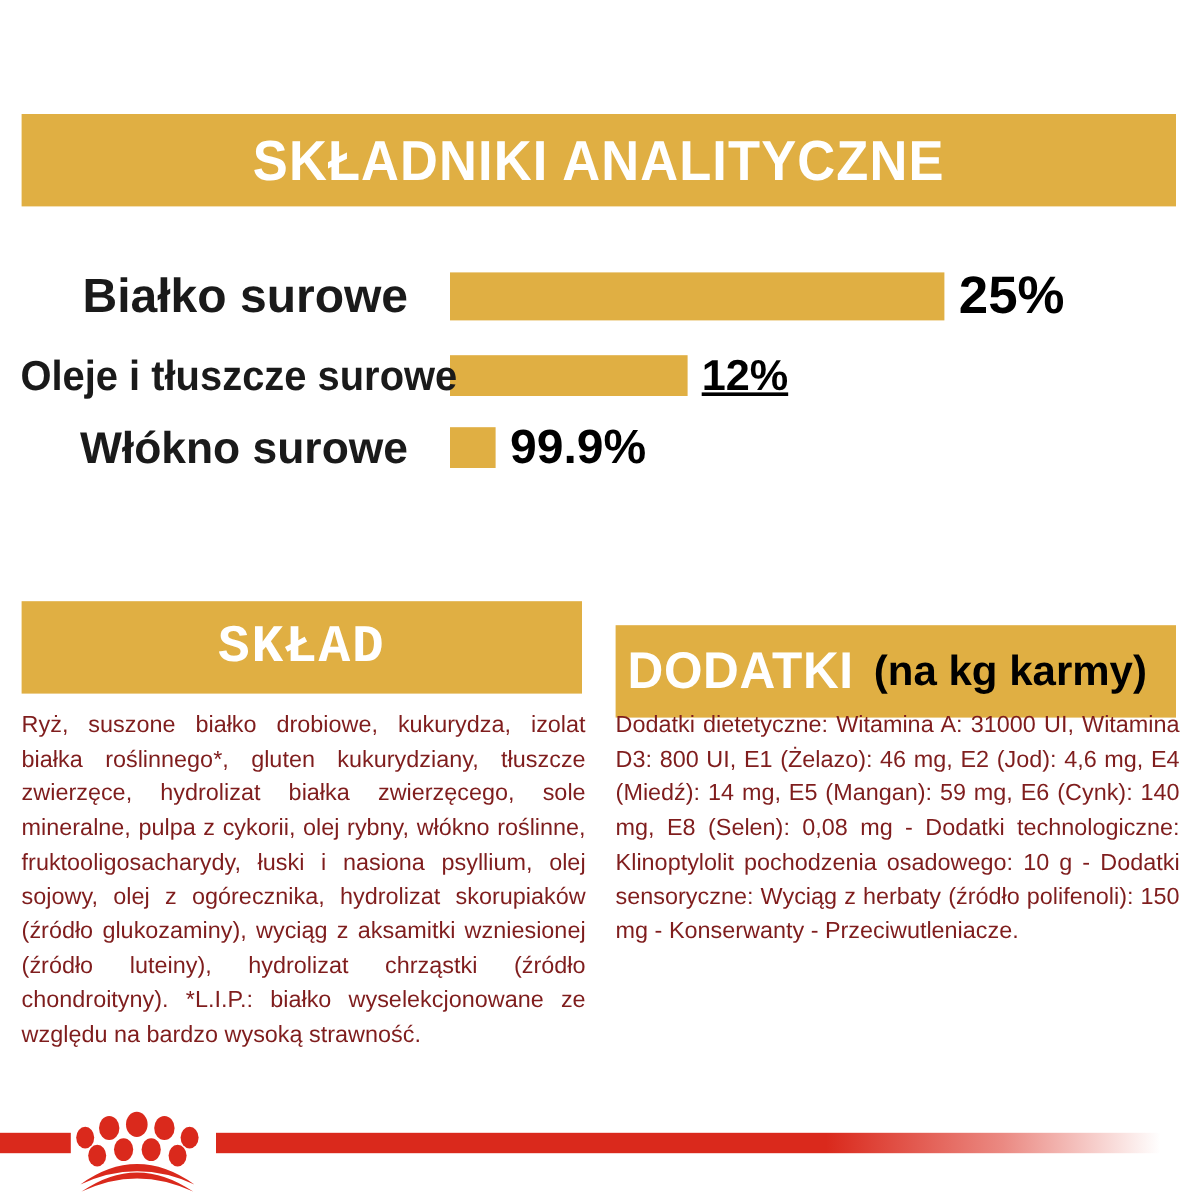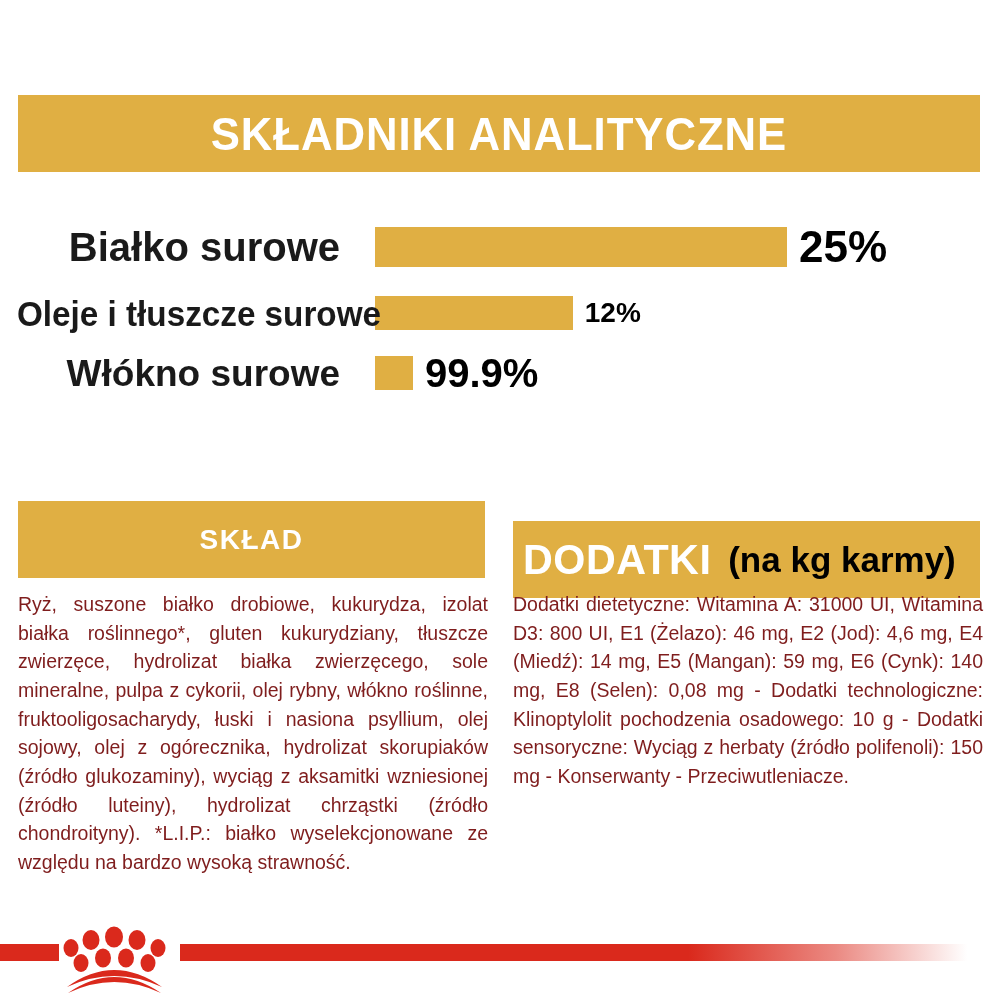--- a/index.html
+++ b/index.html
@@ -49,22 +49,23 @@
   }
 
   #banner-composition {
     left: 18px;
     top: 501px;
     width: 467px;
     height: 77px;
     justify-content: center;
   }
   #banner-composition .band-title {
-    font-size: 28px;
+    font-size: 44px;
     letter-spacing: 1.5px;
+    font-family: Liberation Mono, monospace;
   }
 
   #banner-additives {
     left: 513px;
     top: 521px;
     width: 467px;
     height: 77px;
     justify-content: flex-start;
     padding-left: 10px;
   }
@@ -126,21 +127,21 @@
   }
 
   #row-protein { top: 0px; height: 62px; }
   #row-protein .bar-label { font-size: 40px; transform: scaleX(1); }
   #row-protein .bar-fill  { width: 412px; height: 40px; }
   #row-protein .bar-value { font-size: 44px; }
 
   #row-fat { top: 68px; height: 58px; }
   #row-fat .bar-label { font-size: 35px; transform: scaleX(0.95); transform-origin: right center; }
   #row-fat .bar-fill  { width: 200px; height: 34px; }
-  #row-fat .bar-value { font-size: 28px; }
+  #row-fat .bar-value { font-size: 36px; text-decoration: underline; }
 
   #row-fibre { top: 128px; height: 58px; }
   #row-fibre .bar-label { font-size: 37px; }
   #row-fibre .bar-fill  { width: 38px; height: 34px; }
   #row-fibre .bar-value { font-size: 40px; }
 
   
   .body-col {
     position: absolute;
     font-size: 19.5px;

